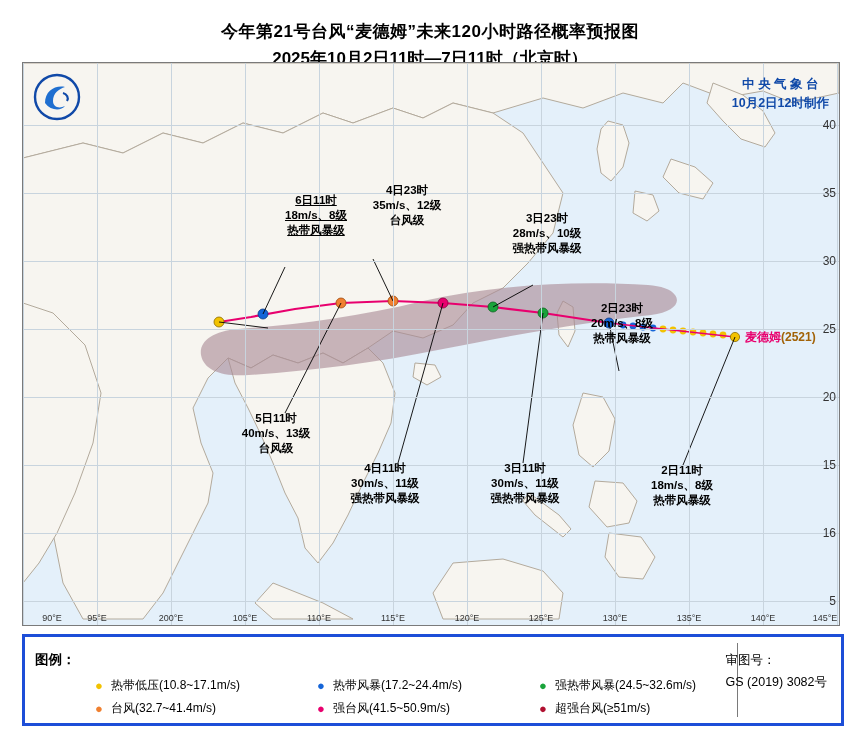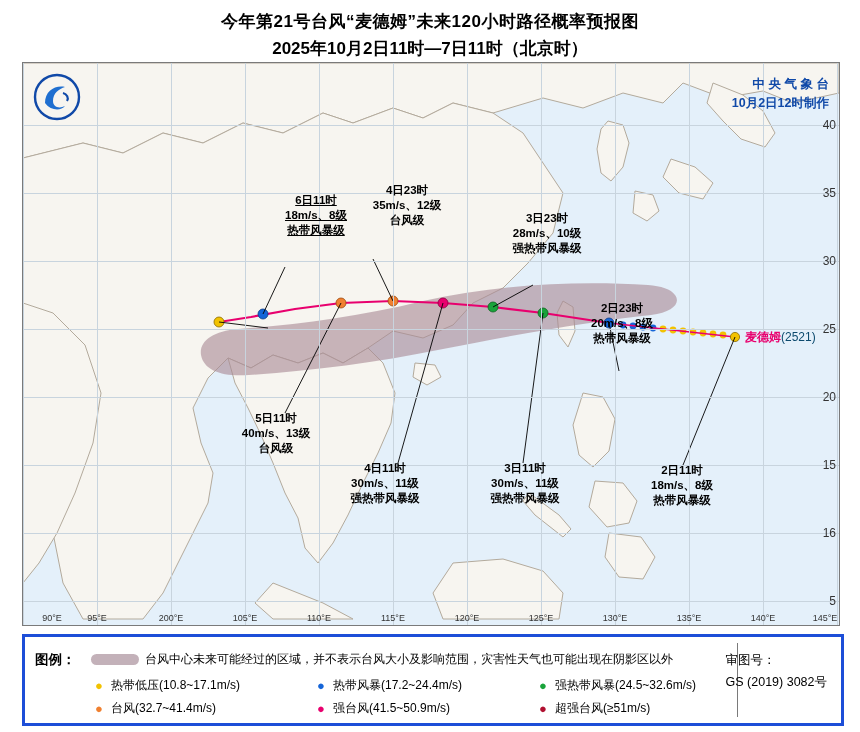--- a/index.html
+++ b/index.html
@@ -6,21 +6,21 @@
   body{
     width:860px;height:732px;
     background:#ffffff;
     font-family:"Liberation Sans","DejaVu Sans",sans-serif;
     color:#000;
     overflow:hidden;
     position:relative;
   }
   .title-block{
     text-align:center;
-    padding-top:10px;
+    padding-top:20px;
   }
   .title-line1{
     font-size:17px;font-weight:bold;letter-spacing:0.5px;
   }
   .title-line2{
     font-size:17px;font-weight:bold;margin-top:4px;
   }
   
   .map-wrap{
     position:absolute;
@@ -46,31 +46,31 @@
   .lat-label{
     position:absolute;right:3px;font-size:12px;color:#333;transform:translateY(-50%);
   }
   svg.mapsvg{position:absolute;left:0;top:0;width:816px;height:562px;}
   
   .logo{
     position:absolute;left:10px;top:10px;width:48px;height:48px;
   }
   .agency{
     position:absolute;right:10px;top:12px;
-    text-align:right;color:#1049a8;font-weight:bold;font-size:12.5px;line-height:19px;
+    text-align:center;color:#1049a8;font-weight:bold;font-size:12.5px;line-height:19px;
   }
   
   .mlabel{
     position:absolute;font-size:11.5px;font-weight:bold;line-height:15px;
     white-space:nowrap;color:#000;text-align:center;
   }
   .storm-name{
     position:absolute;font-size:12px;font-weight:bold;color:#e8006e;white-space:nowrap;
   }
-  .storm-name .num{color:#0c4a6e;font-weight:normal;}
+  .storm-name .num{color:#a16207;font-weight:bold;}
   
   .legend{
     position:absolute;left:22px;top:634px;width:816px;height:86px;
     border:3px solid #1d4ed8;background:#fff;
   }
   .legend-title{
     position:absolute;left:10px;top:14px;font-size:13.5px;font-weight:bold;
   }
   .legend-cone-line{
     position:absolute;left:66px;top:14px;font-size:12px;white-space:nowrap;
@@ -289,23 +289,20 @@
   </div>
 
   <div class="storm-name" style="left:722px;top:266px;">
     <span>麦德姆</span><span class="num">(2521)</span>
   </div>
 </div>
 
 <div class="legend">
   <div class="legend-title">图例：</div>
 
-  <div class="legend-cone-line">
-    <span class="cone-swatch"></span><span>台风中心未来可能经过的区域，并不表示台风大小及影响范围，灾害性天气也可能出现在阴影区以外</span>
-  </div>
 
   <div class="legend-grid">
     <div class="lg-item">
       <span class="lg-sym" style="color:#f2c200">●</span>
       <span>热带低压(10.8~17.1m/s)</span>
     </div>
     <div class="lg-item">
       <span class="lg-sym" style="color:#1565d8">●</span>
       <span>热带风暴(17.2~24.4m/s)</span>
     </div>

